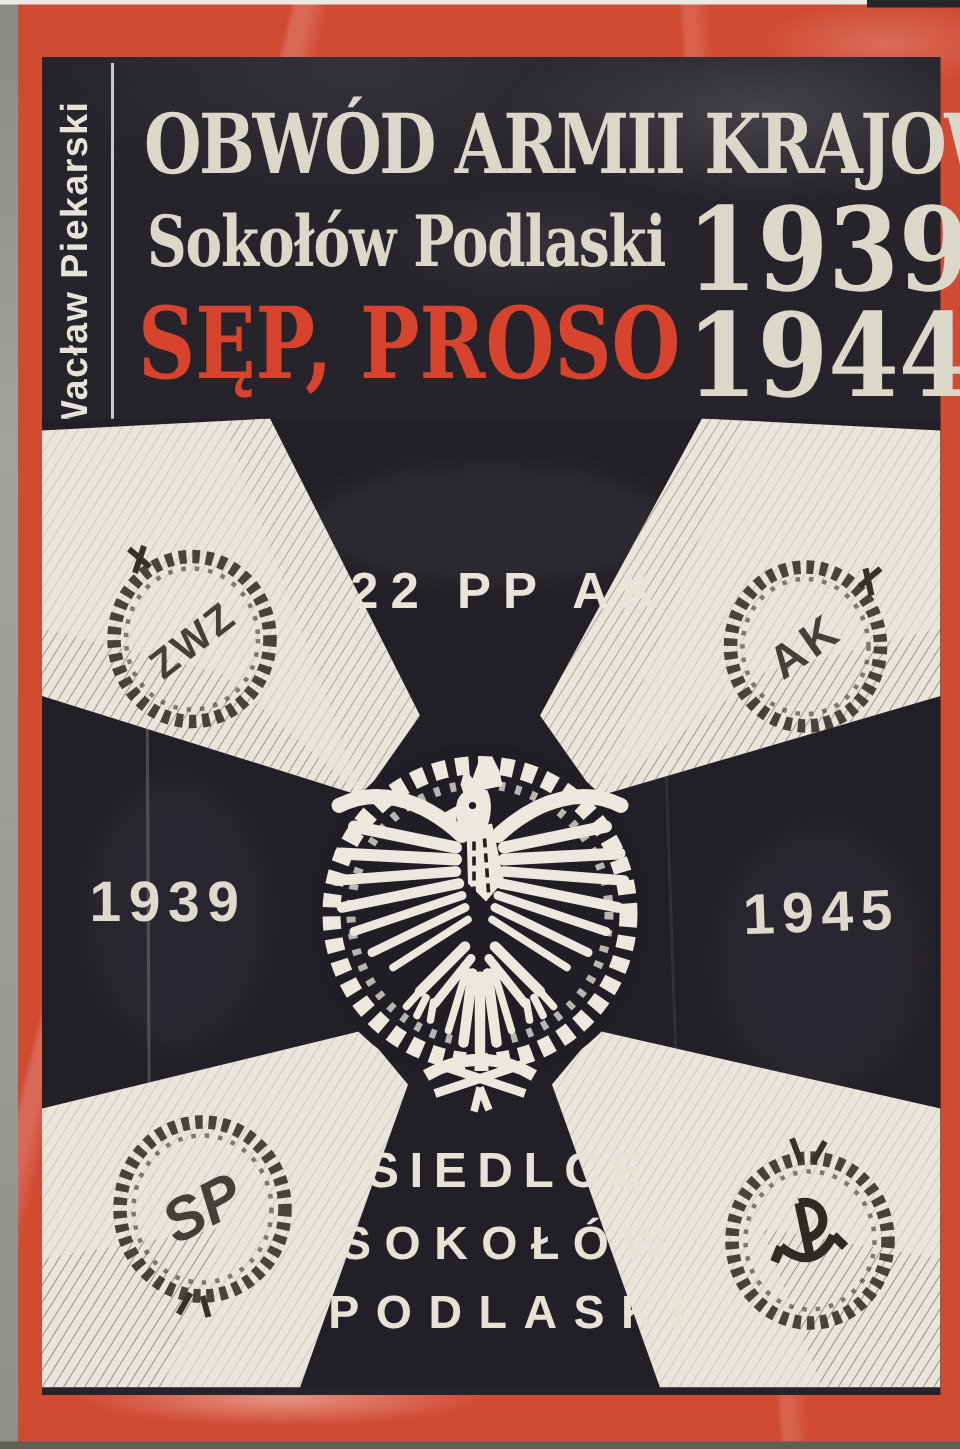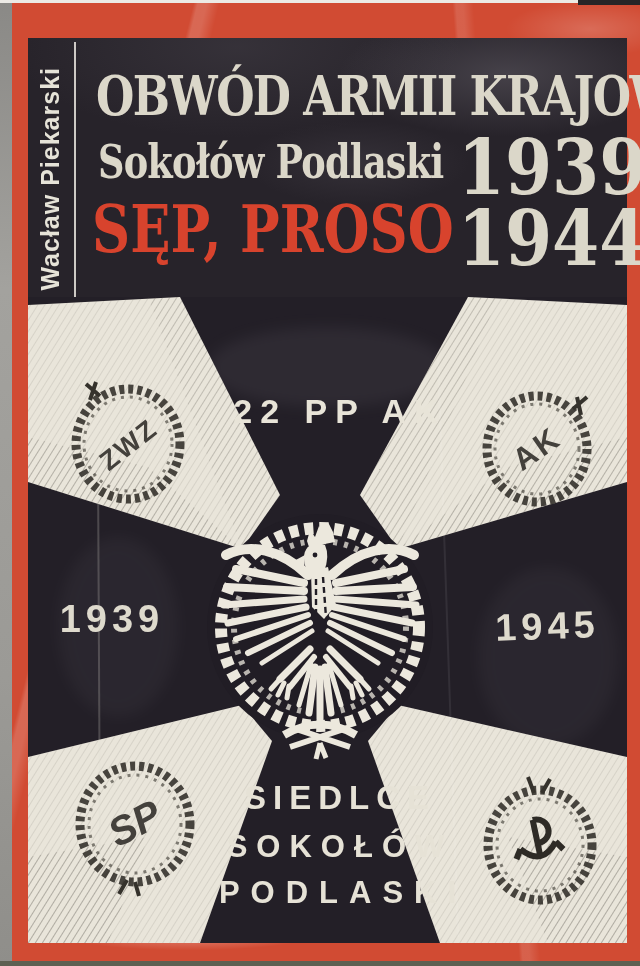--- a/index.html
+++ b/index.html
@@ -37,21 +37,21 @@
   
   .t-fat{position:absolute;font-family:"DejaVu Serif",serif;font-weight:bold;
      color:#dbd7c9;white-space:nowrap;transform-origin:left top;line-height:1;}
   .t1{left:68px;top:30px;font-size:55px;letter-spacing:-2px;transform:scaleX(.80);}
   .t2{left:70px;top:100px;font-size:47px;letter-spacing:-1px;transform:scaleX(.78);}
   .t3{left:64px;top:158px;font-size:66px;letter-spacing:0px;color:#d8432d;transform:scaleX(.80);}
   .years{position:absolute;right:2px;top:94px;width:190px;text-align:right;
      font-family:"DejaVu Serif",serif;font-weight:bold;font-size:77px;line-height:71px;
      color:#dbd7c9;transform-origin:right top;transform:scaleX(.88);}
   
-  .illus{position:absolute;left:0px;top:259px;width:558px;height:646px;}
+  .illus{position:absolute;left:0px;top:241px;width:558px;height:646px;}
   svg text{font-family:"Liberation Sans",sans-serif;}
 </style>
 </head>
 <body>
 
 <div id="scan">
   <div class="jacket"></div>
   <div class="edge-gray"></div>
   <div class="top-sliver"></div>
   <div class="top-dark-sliver"></div>

